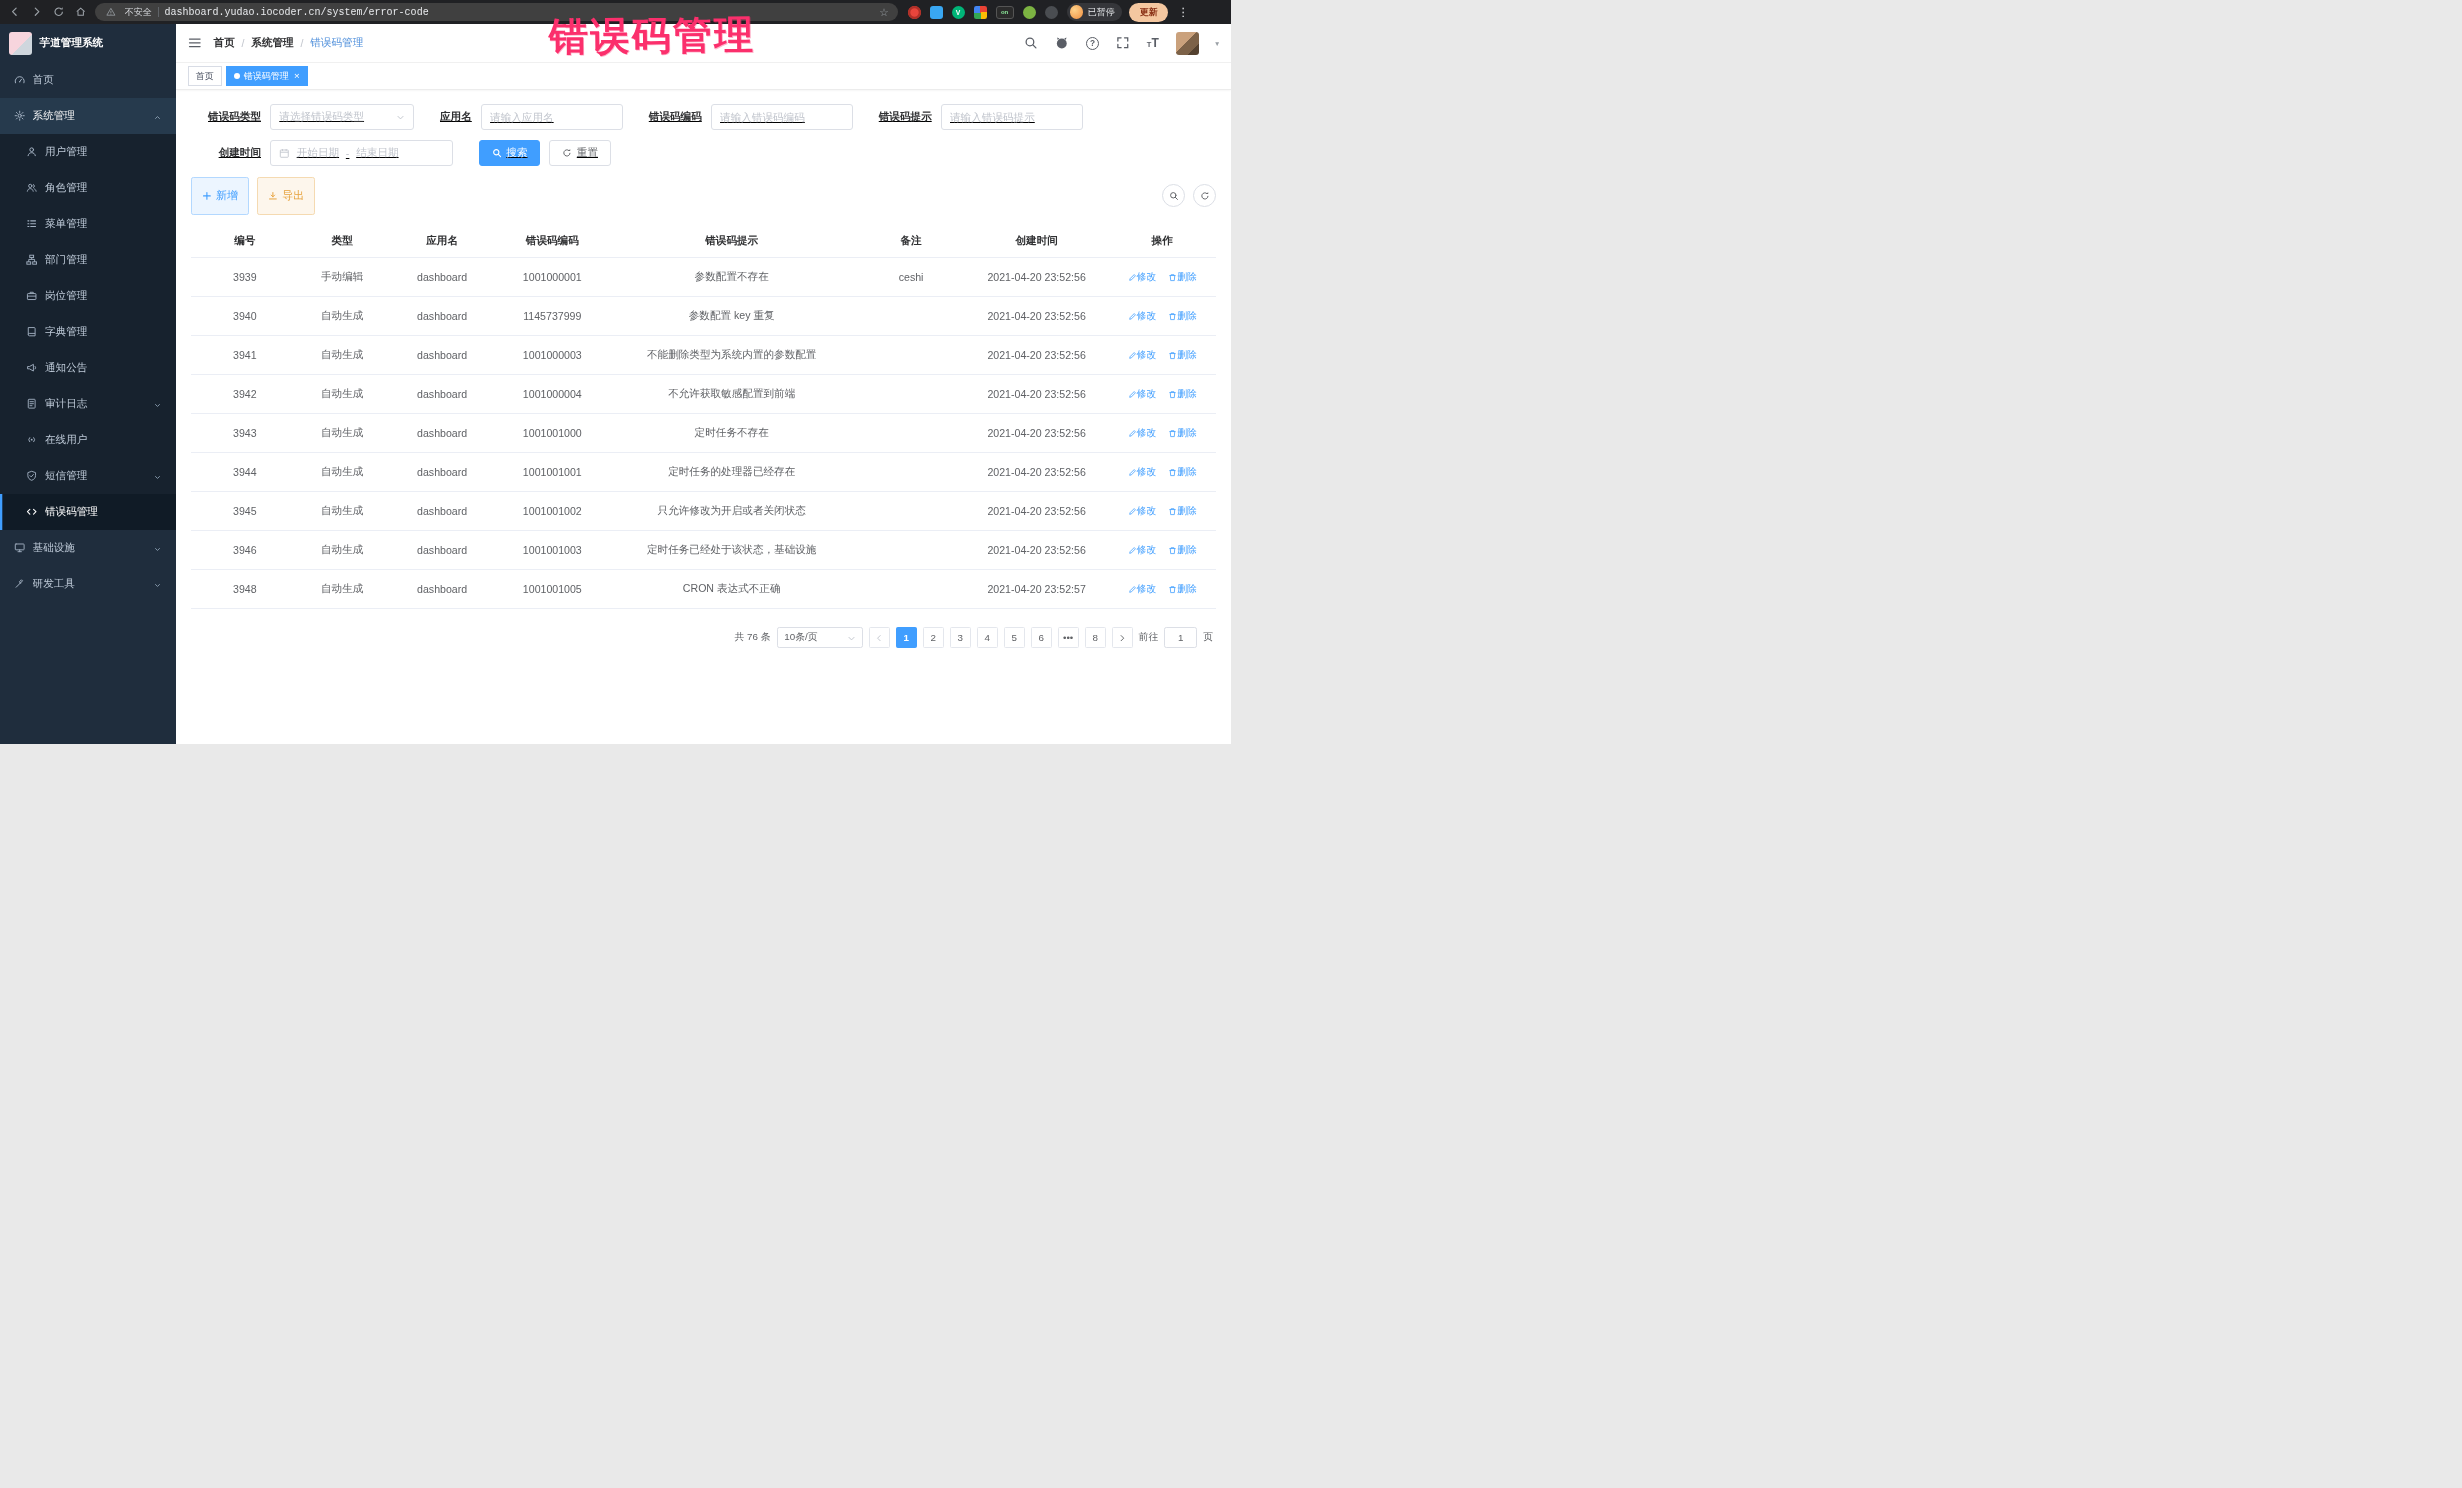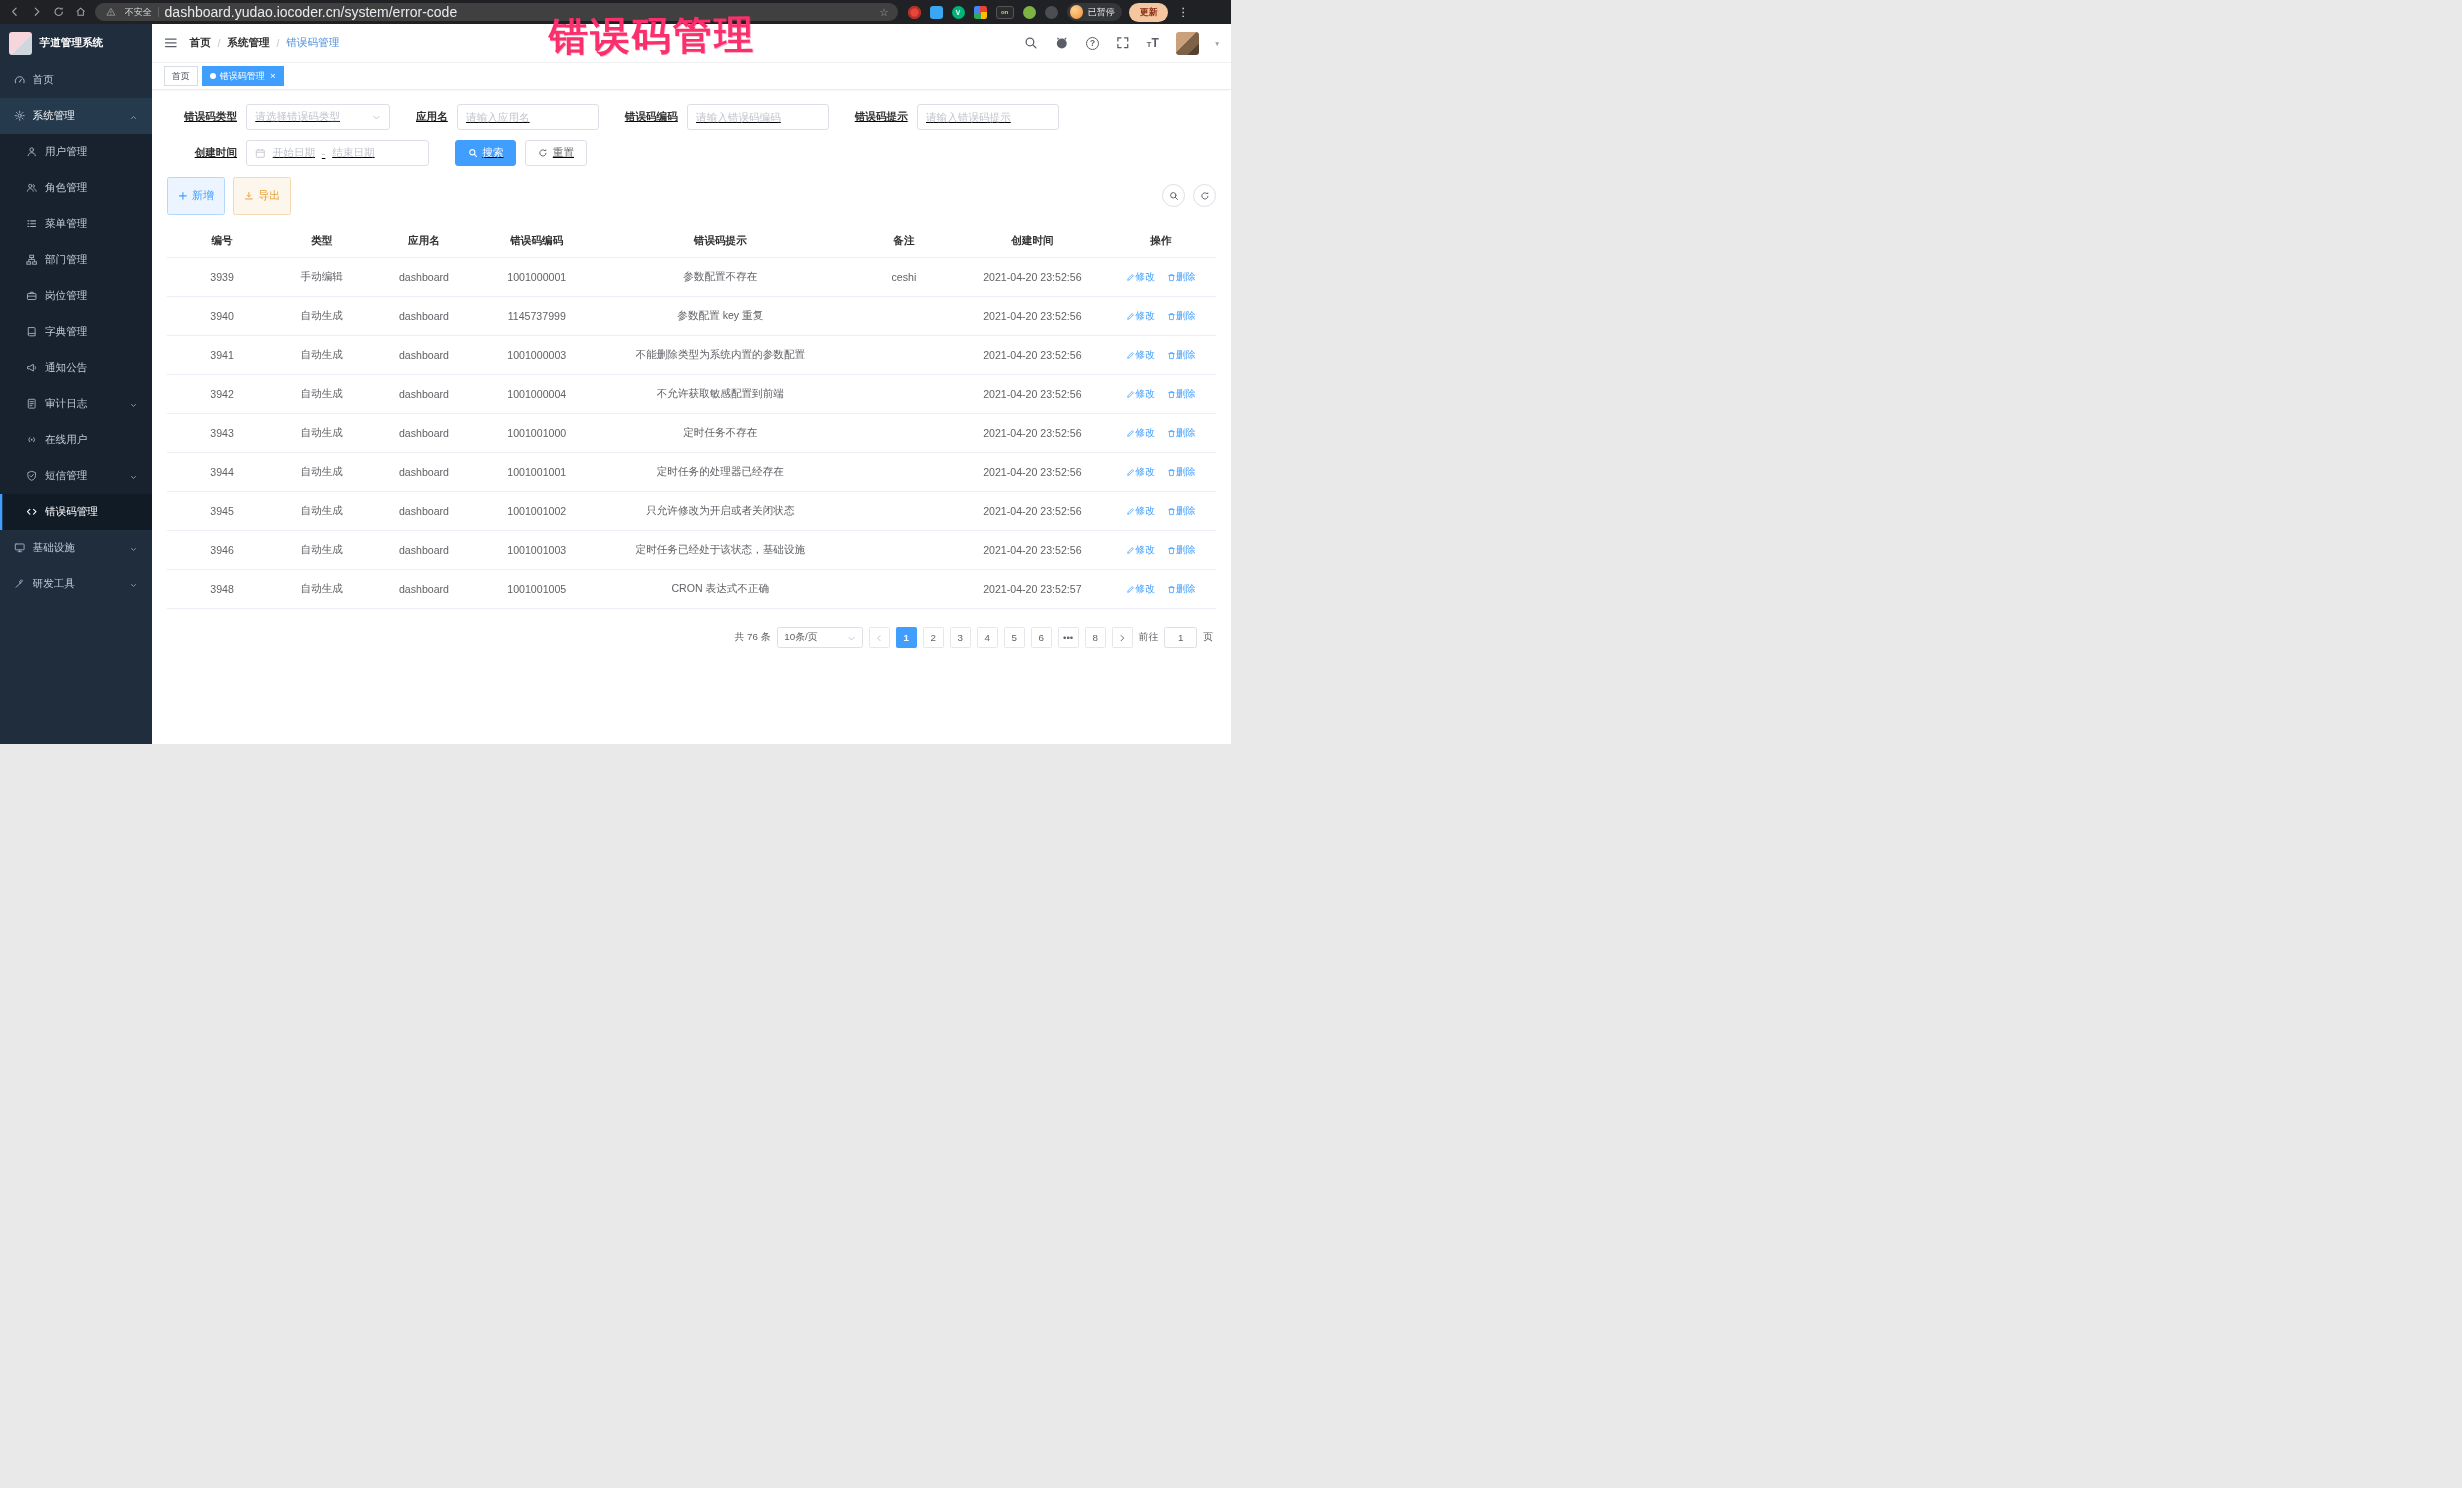--- a/index.html
+++ b/index.html
@@ -6,41 +6,41 @@
   body { font-family:"Liberation Sans","DejaVu Sans",sans-serif; background:#e9e9e9; }
   .screen { width:1231px; height:744px; position:relative; overflow:hidden; background:#fff; }
 
   
   .browser-bar { height:24px; background:#202124; display:flex; align-items:center; padding:0 7.6px; gap:6.8px; }
   .bicon { width:15px; height:15px; display:flex; align-items:center; justify-content:center; color:#9aa0a6; flex:none; cursor:pointer; }
   .bicon svg { width:11.4px; height:11.4px; }
   .address-bar { flex:1; max-width:803px; height:18px; background:#404040; border-radius:9px; display:flex; align-items:center; padding:0 9px; gap:6px; color:#dadce0; font-size:9px; cursor:text; }
   .warn-icon svg { width:9.8px; height:9.8px; }
   .ab-divider { width:0.8px; height:9.8px; background:#5f6368; }
-  .url { color:#e8eaed; font-size:14px; white-space:nowrap; overflow:hidden; }
+  .url { color:#e8eaed; font-size:10px; white-space:nowrap; overflow:hidden;font-family:Liberation Mono, monospace; }
   .star { margin-left:auto; color:#9aa0a6; font-size:10.6px; cursor:pointer; }
   .extensions { display:flex; align-items:center; gap:9px; margin:0 3px; }
   .ext { width:13px; height:13px; border-radius:50%; flex:none; cursor:pointer; display:flex; align-items:center; justify-content:center; font-size:6px; }
   .ext-red { background:#e8453c; box-shadow:inset 0 0 0 2.3px #b03028; }
   .ext-blue { background:#39a7f2; border-radius:3px; }
   .ext-green { background:#00b578; color:#fff; font-weight:bold; font-size:6.8px; }
   .ext-grid { background:conic-gradient(#ea4335 0 25%, #fbbc04 0 50%, #34a853 0 75%, #4285f4 0); border-radius:2.3px; }
   .ext-on { width:18px; border-radius:3px; background:#2b2b2b; color:#8ce99a; font-size:6px; font-weight:bold; border:0.8px solid #555; }
   .ext-leaf { background:#7cb342; }
   .ext-pin { background:#4a4d51; }
   .profile-chip { display:flex; align-items:center; gap:4.5px; background:#35363a; border-radius:10.6px; padding:2.3px 7.6px 2.3px 2.3px; color:#e8eaed; font-size:9px; cursor:pointer; flex:none; }
   .chip-avatar { width:13.6px; height:13.6px; border-radius:50%; background:radial-gradient(circle at 35% 35%, #ffd28a, #ef8d3f); }
   .update-btn { background:#f4c7a0; color:#8a3116; font-weight:bold; font-size:9px; border-radius:10.6px; padding:3px 10.6px; cursor:pointer; flex:none; }
   .dots { color:#e8eaed; font-size:11.4px; letter-spacing:0; cursor:pointer; padding:0 2.3px; }
 
   
   .app { display:flex; height:720px; }
 
   
-  .sidebar { width:152px; background:#1f2d3d; color:#bfcbd9; font-size:10.6px; flex:none; display:flex; flex-direction:column; overflow:hidden; }
+  .sidebar { width:176px; background:#1f2d3d; color:#bfcbd9; font-size:10.6px; flex:none; display:flex; flex-direction:column; overflow:hidden; }
   .logo-row { height:38px; display:flex; align-items:center; gap:7.6px; padding:0 9px; flex:none; }
   .logo-img { width:23px; height:23px; border-radius:3px; background:linear-gradient(135deg,#f7d5dd 0 55%,#cfd6dd 55%); flex:none; }
   .logo-text { color:#fff; font-weight:bold; font-size:10.6px; white-space:nowrap; }
   .menu-item { height:36px; display:flex; align-items:center; gap:7.6px; padding:0 13.6px; cursor:pointer; white-space:nowrap; }
   .menu-item .micon { width:11.4px; height:11.4px; flex:none; display:flex; color:#a3b1c2; }
   .micon svg { width:11.4px; height:11.4px; }
   .menu-item .mlabel { flex:1; overflow:hidden; }
   .menu-item .chev { margin-left:auto; width:9px; height:9px; color:#8fa3b5; }
   .chev svg { width:9px; height:9px; }
   .menu-item.parent-open { background:#263a4d; color:#f4f4f5; }

